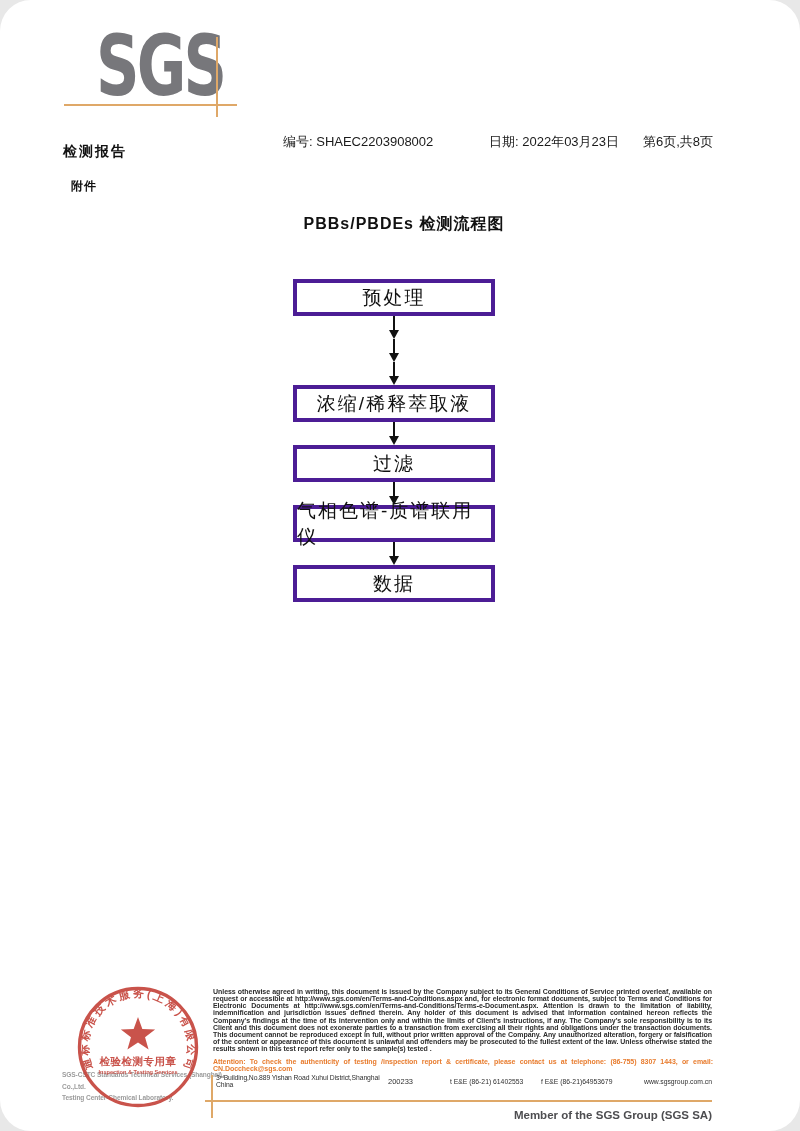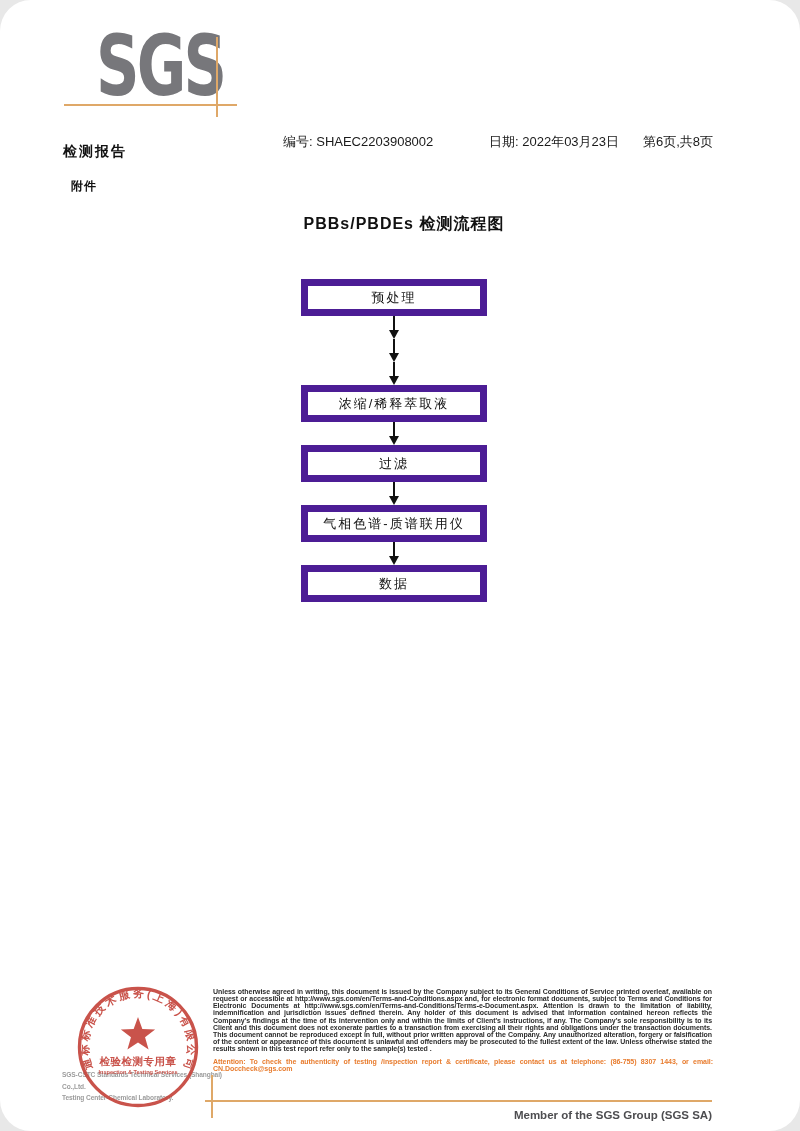--- a/index.html
+++ b/index.html
@@ -26,23 +26,23 @@
   .hdr-small { top:133px; font-size:13px; color:#1a1a1a; }
   .report-number { left:283px; }
   .report-date { left:489px;text-align:right; }
   .page-indicator { left:643px; }
   .attachment-label { left:63px; top:178px; font-size:12px; font-weight:bold; letter-spacing:1px;margin-left:8px; }
 
   
   .flow-title { left:8px; right:0; top:214px; text-align:center; font-size:16px; font-weight:bold; letter-spacing:1px; }
   .flowchart { left:285px; top:279px; width:218px; display:flex; flex-direction:column; align-items:center; }
   .flow-box {
-    box-sizing:border-box; width:186px; height:37px; border:7px solid #4c1d95;
+    box-sizing:border-box; width:202px; height:37px; border:4px solid #4c1d95;
     display:flex; align-items:center; justify-content:center;
-    font-size:13px; letter-spacing:2px; color:#111; background:#fff;
+    font-size:19px; letter-spacing:2px; color:#111; background:#fff;
   }
   .flow-arrow { height:23px; display:flex; flex-direction:column; align-items:center; justify-content:flex-start; }
   .flow-arrow .shaft { width:2.4px; height:14px; background:#111; }
   .flow-arrow .head {
     width:0; height:0;
     border-left:5.5px solid transparent; border-right:5.5px solid transparent;
     border-top:9px solid #111;
   }
 
   
@@ -141,20 +141,27 @@
     </text>
     <path fill="#c5453c" d="M 64 34 L 68.35 46.01 L 81.12 46.44 L 71.04 54.29 L 74.58 66.56 L 64 59.4 L 53.42 66.56 L 56.96 54.29 L 46.88 46.44 L 59.65 46.01 Z"></path>
     <text x="64" y="82" text-anchor="middle" font-size="10.5" font-weight="bold" fill="#c5453c" letter-spacing="0.5">检验检测专用章</text>
     <text x="64" y="91" text-anchor="middle" font-size="5.6" font-weight="bold" fill="#c5453c">Inspection &amp; Testing Services</text>
   </svg>
 
   <div class="abs legal-text">Unless otherwise agreed in writing, this document is issued by the Company subject to its General Conditions of Service printed overleaf, available on request or accessible at http://www.sgs.com/en/Terms-and-Conditions.aspx and, for electronic format documents, subject to Terms and Conditions for Electronic Documents at http://www.sgs.com/en/Terms-and-Conditions/Terms-e-Document.aspx. Attention is drawn to the limitation of liability, indemnification and jurisdiction issues defined therein. Any holder of this document is advised that information contained hereon reflects the Company's findings at the time of its intervention only and within the limits of Client's instructions, if any. The Company's sole responsibility is to its Client and this document does not exonerate parties to a transaction from exercising all their rights and obligations under the transaction documents. This document cannot be reproduced except in full, without prior written approval of the Company. Any unauthorized alteration, forgery or falsification of the content or appearance of this document is unlawful and offenders may be prosecuted to the fullest extent of the law. Unless otherwise stated the results shown in this test report refer only to the sample(s) tested .</div>
   <div class="abs attention-text">Attention: To check the authenticity of testing /inspection report &amp; certificate, please contact us at telephone: (86-755) 8307 1443, or email: CN.Doccheck@sgs.com</div>
 
   <div class="abs address-block">
+    <div class="addr-row">
+      <div class="c-addr">3ʳᵈBuilding,No.889 Yishan Road Xuhui District,Shanghai China</div>
+      <div class="c-post">200233</div>
+      <div class="c-tel">t E&amp;E (86-21) 61402553</div>
+      <div class="c-fax">f E&amp;E (86-21)64953679</div>
+      <div class="c-web">www.sgsgroup.com.cn</div>
+    </div>
   </div>
 
   <div class="abs crosshair footer-hline"></div>
   <div class="abs crosshair footer-vline"></div>
 
   <div class="abs member-note">Member of the SGS Group (SGS SA)</div>
 
 </div>
 
 </body></html>

